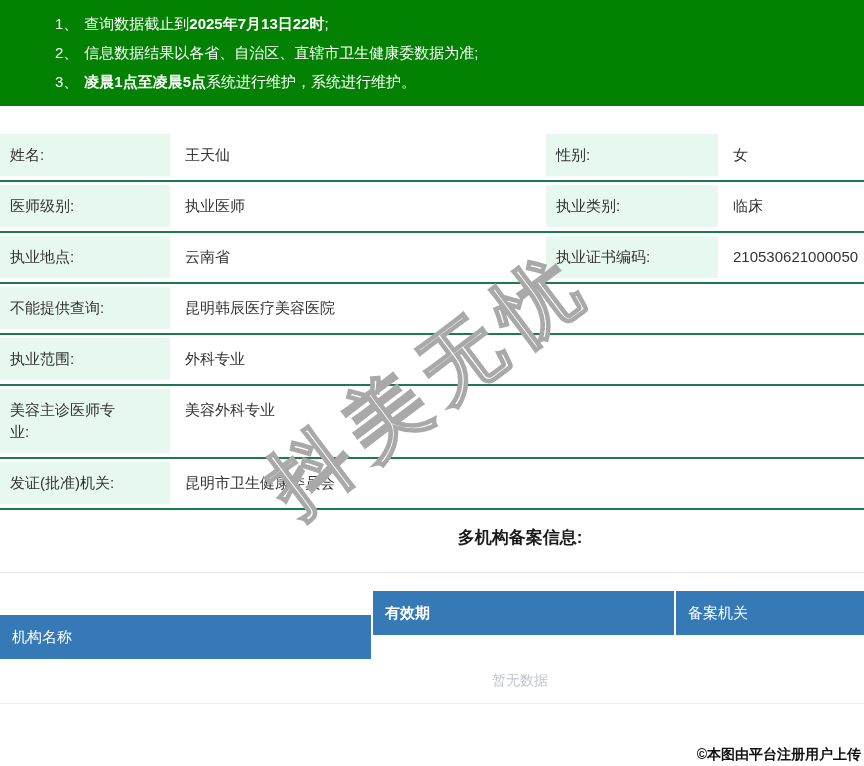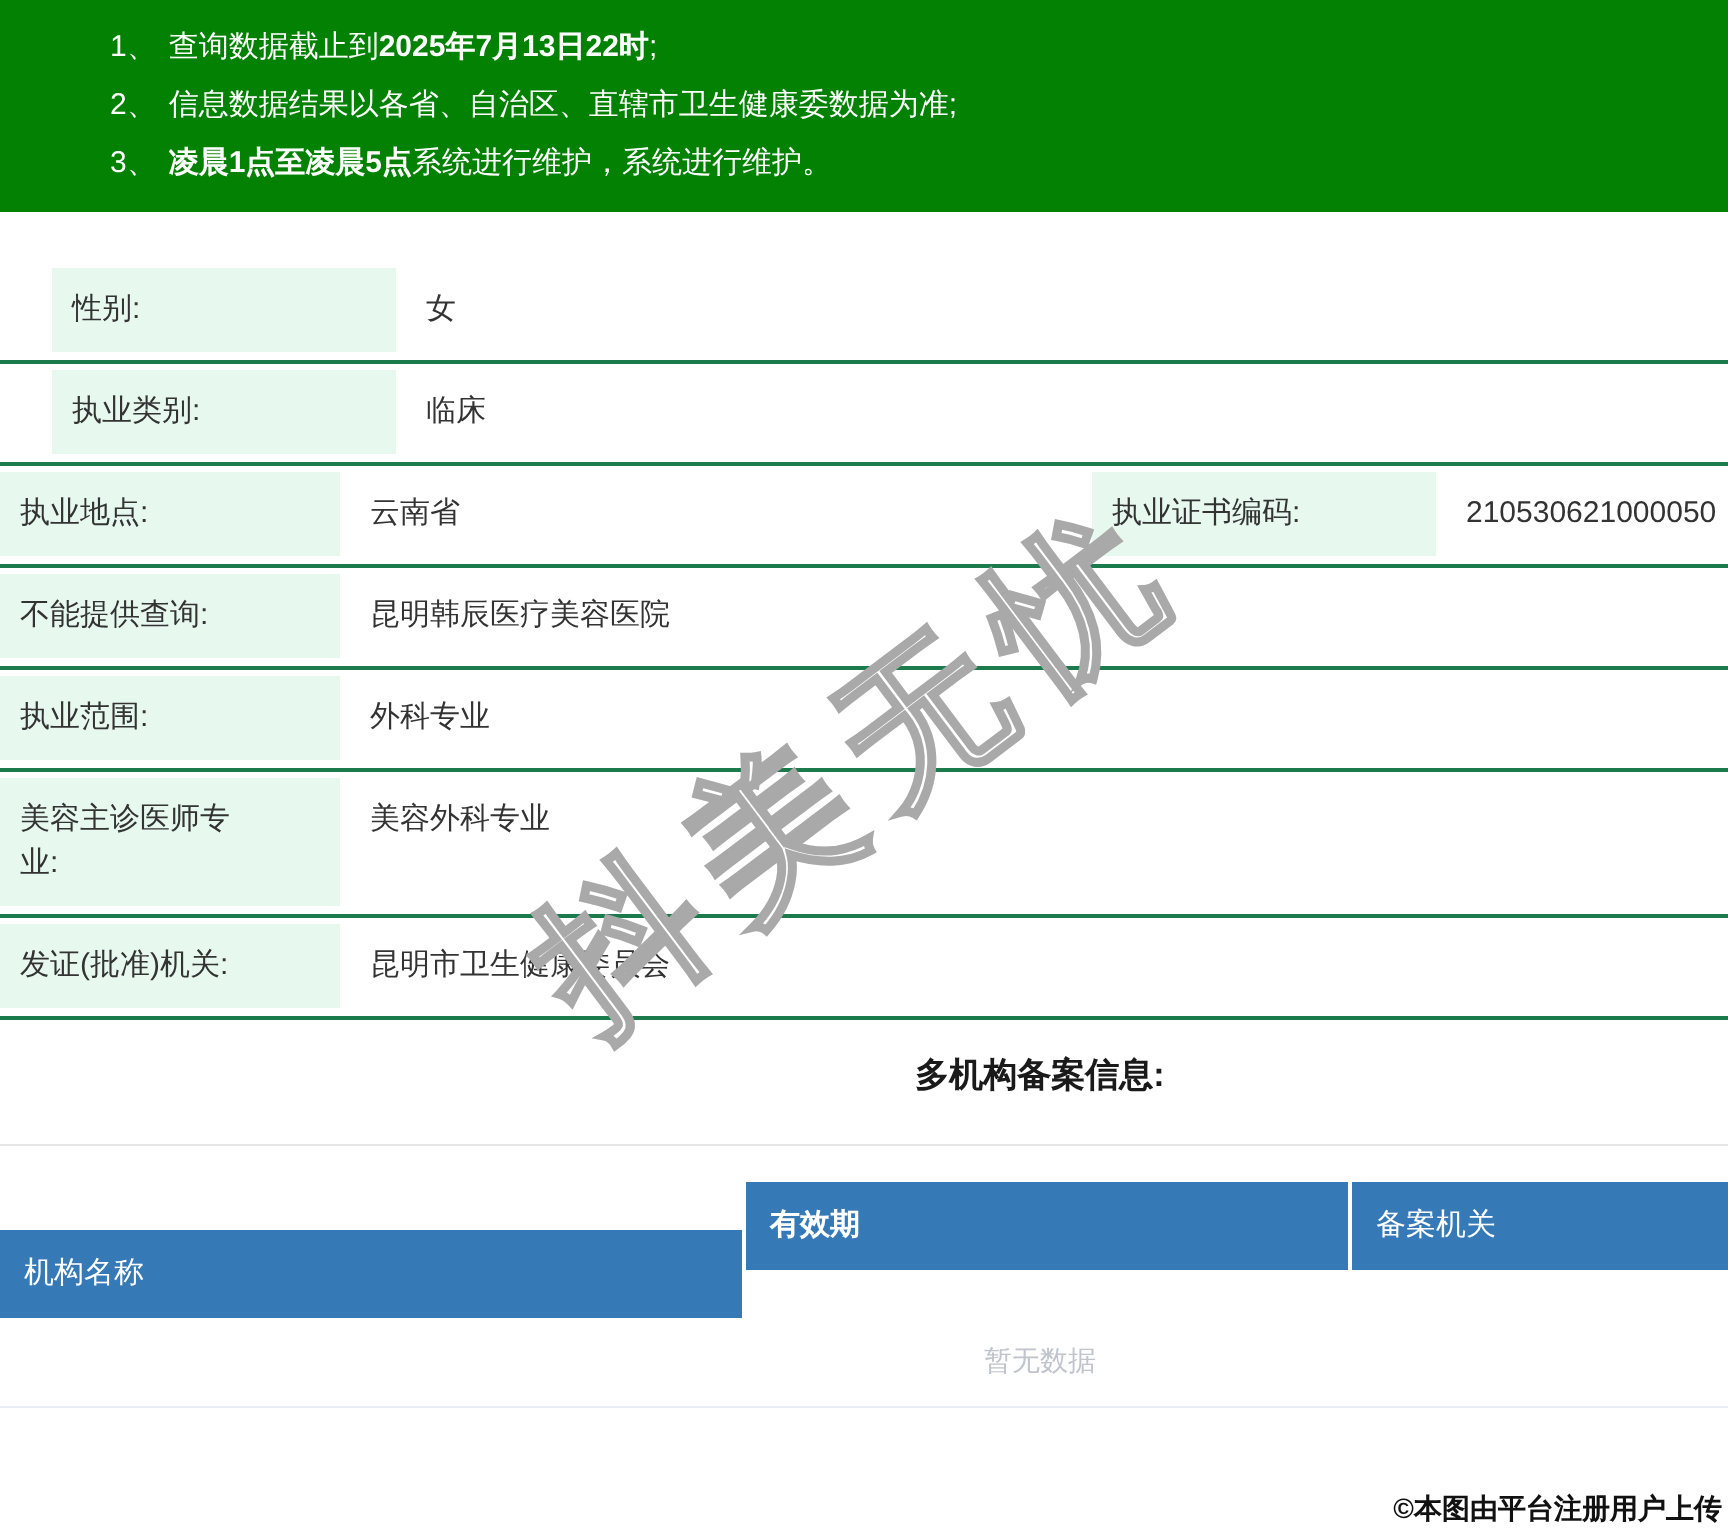--- a/index.html
+++ b/index.html
@@ -124,27 +124,35 @@
       <span class="notice-num">2、</span><span>信息数据结果以各省、自治区、直辖市卫生健康委数据为准;</span>
     </div>
     <div class="notice-line">
       <span class="notice-num">3、</span><b>凌晨1点至凌晨5点</b><span>系统进行维护，系统进行维护。</span>
     </div>
   </div>
 
   <div class="info-table">
 
     <div class="info-row">
+      <div class="half">
+        <div class="cell-label">姓名:</div>
+        <div class="cell-value">王天仙</div>
+      </div>
       <div class="half second">
         <div class="cell-label">性别:</div>
         <div class="cell-value">女</div>
       </div>
     </div>
 
     <div class="info-row">
+      <div class="half">
+        <div class="cell-label">医师级别:</div>
+        <div class="cell-value">执业医师</div>
+      </div>
       <div class="half second">
         <div class="cell-label">执业类别:</div>
         <div class="cell-value">临床</div>
       </div>
     </div>
 
     <div class="info-row">
       <div class="half">
         <div class="cell-label">执业地点:</div>
         <div class="cell-value">云南省</div>

